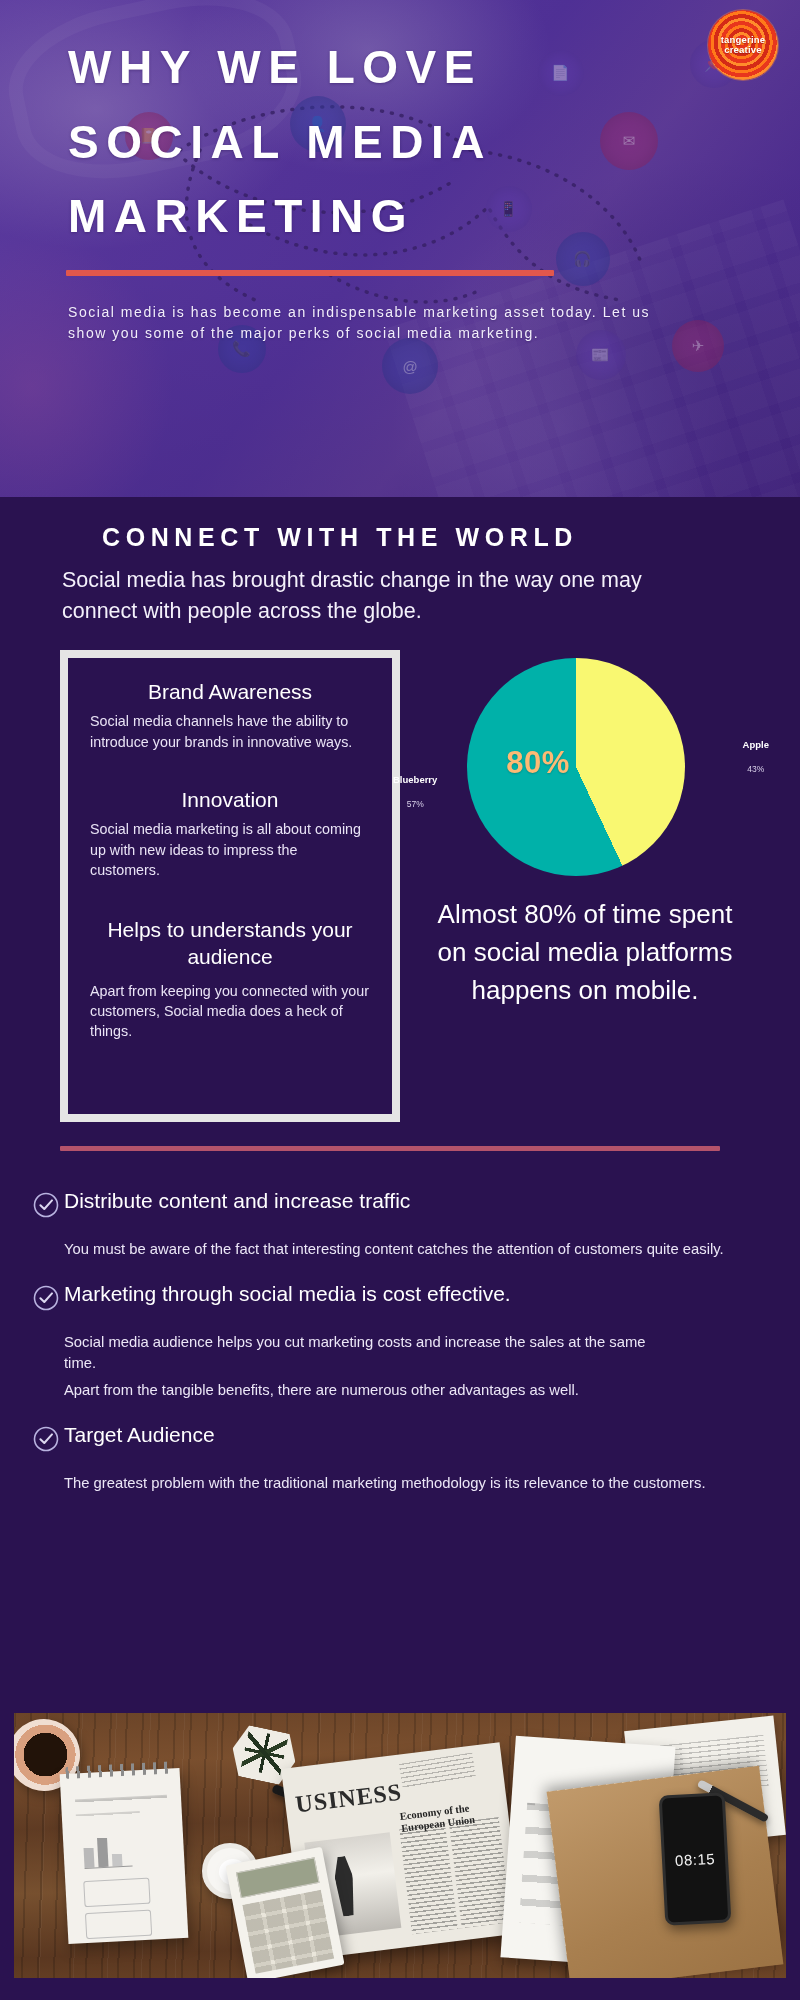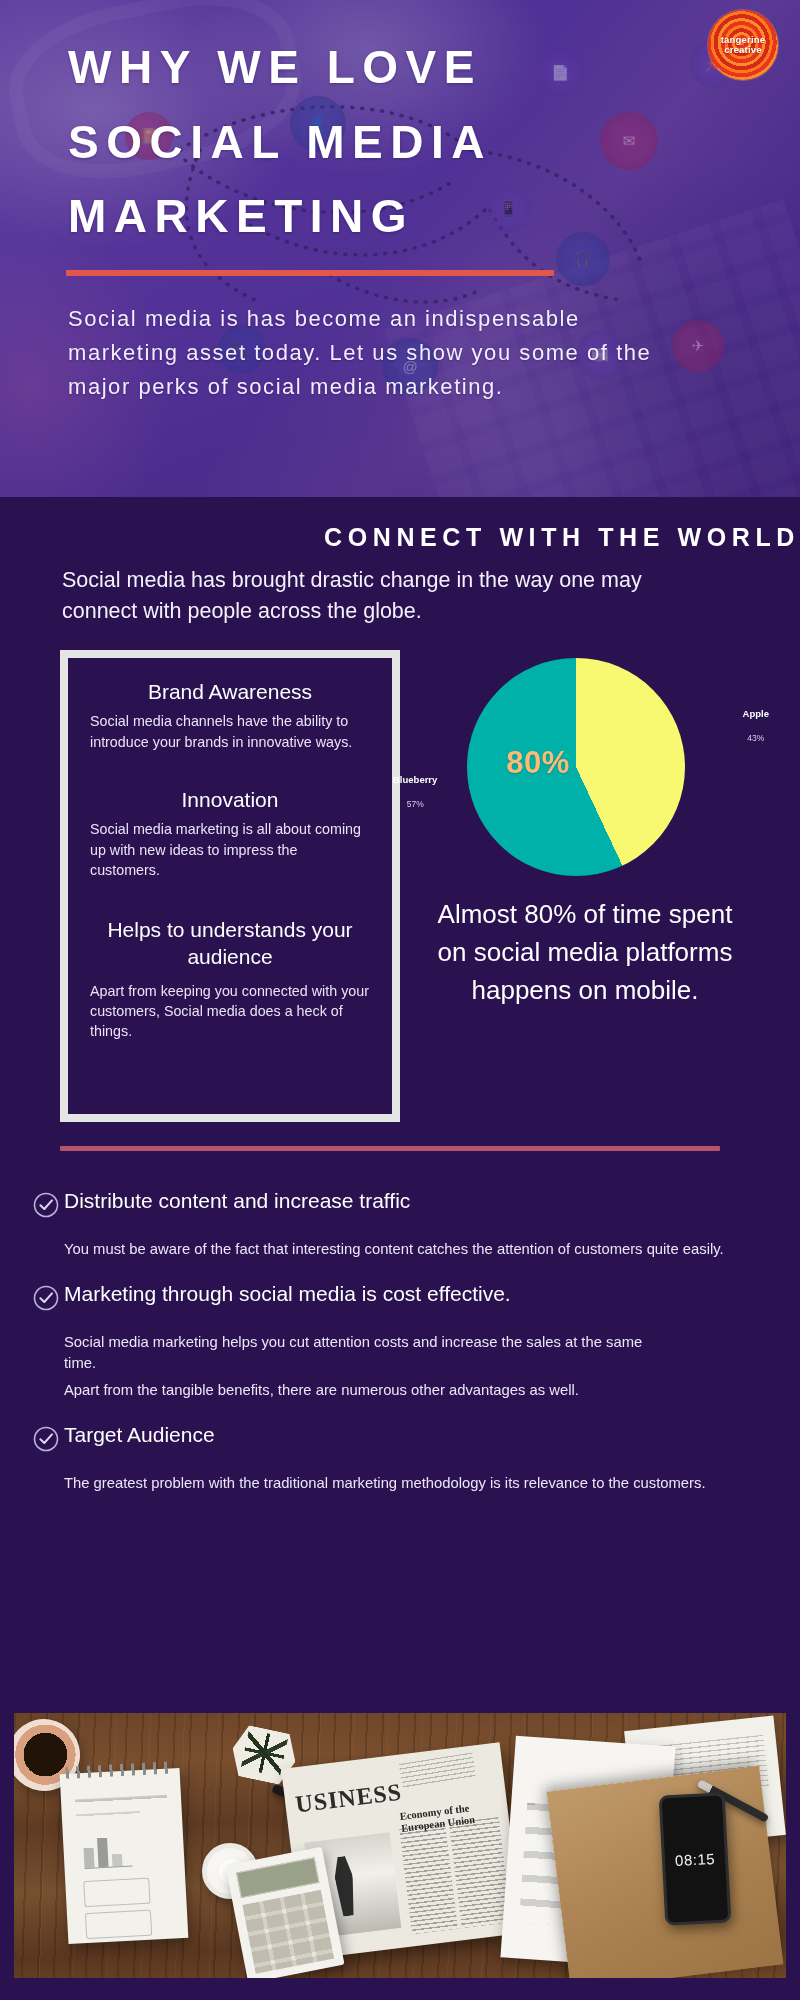--- a/index.html
+++ b/index.html
@@ -115,39 +115,38 @@
   .rule-top {
     margin: 16px 0 0 -2px;
     width: 488px; height: 6px;
     background: #e2574c;
     border-radius: 1px;
   }
 
   .subtitle {
     margin-top: 26px;
     color: #f2eefb;
-    font-size: 22px;
+    font-size: 14px;
     letter-spacing: 1.55px;
     line-height: 1.56;
     font-weight: 400;
     max-width: 600px;
     text-shadow: 0 1px 2px rgba(30,8,70,.35);
   }
 
   
   .body-sec { position: relative; padding: 26px 0 0 0; }
 
   .sec-title {
     color: #ffffff;
     font-size: 25px;
     font-weight: 700;
     letter-spacing: 5.6px;
     text-transform: uppercase;
-    padding-left: 62px;
-    text-align: right;
+    padding-left: 102px;
   }
 
   .sec-lead {
     margin-top: 13px;
     padding-left: 62px;
     padding-right: 40px;
     color: #f4f1fb;
     font-size: 21.5px;
     line-height: 1.42;
     font-weight: 400;
@@ -216,21 +215,21 @@
     transform: translate(-38px, -4px);
     text-shadow: 0 1px 2px rgba(0,0,0,.2);
   }
   .pie-lab {
     position: absolute;
     text-align: center;
     line-height: 1.25;
   }
   .pie-lab .nm { display: block; color: #ffffff; font-size: 9.5px; font-weight: 700; }
   .pie-lab .vl { display: block; color: #d9d2ea; font-size: 8.5px; font-weight: 400; margin-top: 13px; }
-  .lab-apple { right: -14px; top: 56px; }
+  .lab-apple { right: -14px; top: 87px; }
   .lab-blue  { left: -22px; top: 122px; }
 
   .bigstat {
     margin-top: 14px;
     color: #ffffff;
     font-size: 26px;
     font-weight: 400;
     line-height: 1.46;
     text-align: center;
     max-width: 330px;
@@ -557,21 +556,21 @@
         <span class="check-icon">
           <svg viewBox="0 0 28 28" width="28" height="28">
             <circle cx="14" cy="14" r="11.5" fill="none" stroke="#b9b3e0" stroke-width="1.6"></circle>
             <path d="M8.4 14.2 L12.3 18 L20 9.4" fill="none" stroke="#dcd8f0" stroke-width="2" stroke-linecap="round" stroke-linejoin="round"></path>
           </svg>
         </span>
         <div class="check-body">
           <div class="check-h">Marketing through social media is cost effective.</div>
         </div>
       </div>
-      <div class="check-p">Social media marketing helps you cut attention costs and increase the sales at the same
+      <div class="check-p">Social media audience helps you cut marketing costs and increase the sales at the same
 time.</div>
 
       <div class="check-p">Apart from the tangible benefits, there are numerous other advantages as well.</div>
 
       <div class="check-item" style="margin-top:22px;">
         <span class="check-icon">
           <svg viewBox="0 0 28 28" width="28" height="28">
             <circle cx="14" cy="14" r="11.5" fill="none" stroke="#b9b3e0" stroke-width="1.6"></circle>
             <path d="M8.4 14.2 L12.3 18 L20 9.4" fill="none" stroke="#dcd8f0" stroke-width="2" stroke-linecap="round" stroke-linejoin="round"></path>
           </svg>

